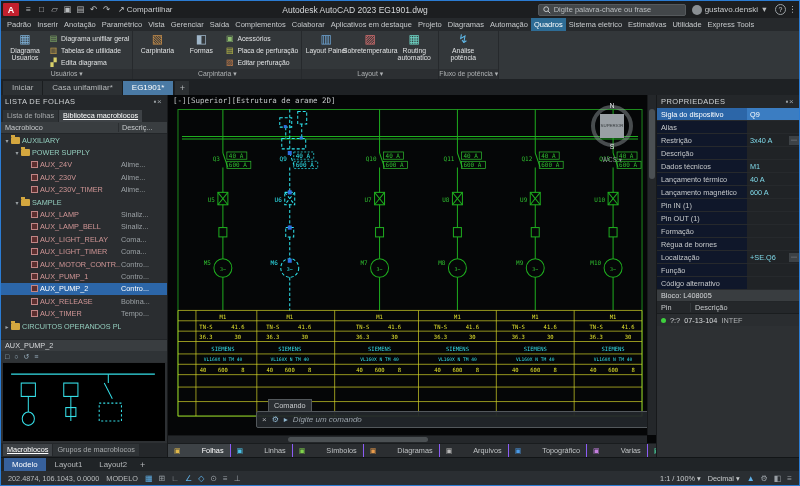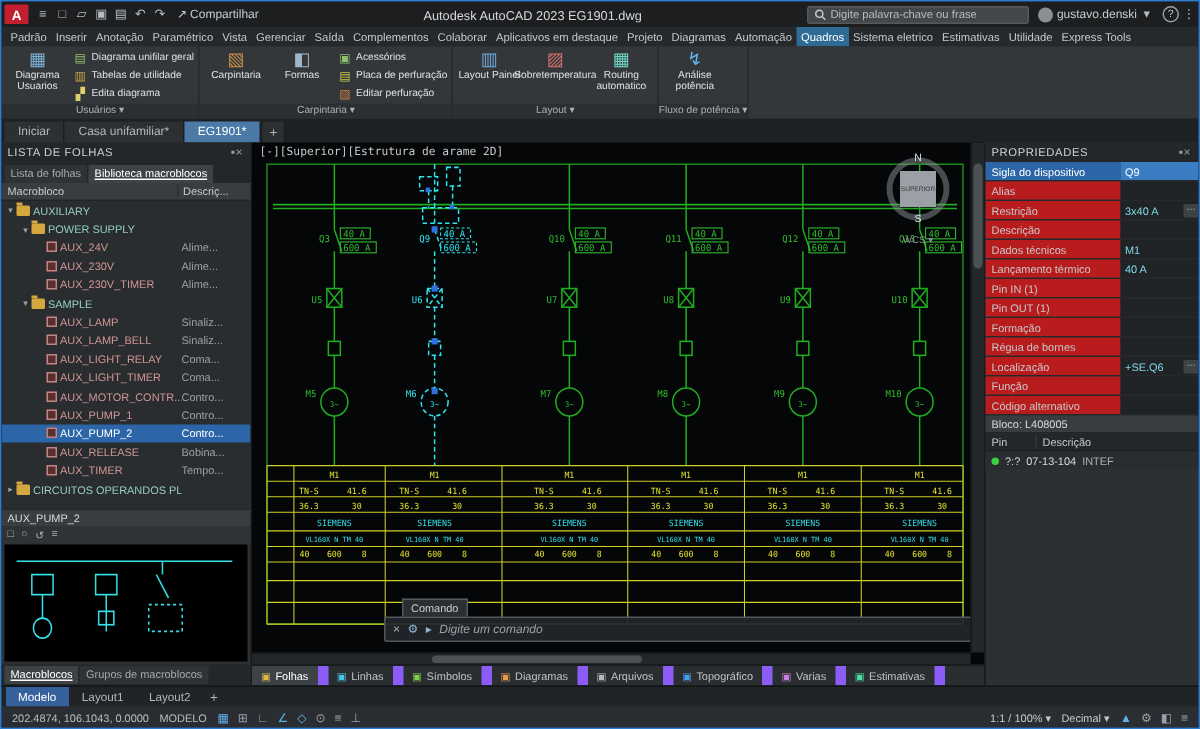--- a/index.html
+++ b/index.html
@@ -127,29 +127,29 @@
            border:1px solid #53585c;border-radius:2px;display:flex;align-items:center;gap:5px;padding:0 5px;}
   .cmd-x{color:#aeb1b3;font-size:8px;}
   .cmd-gear{color:#8fb6cf;font-size:8px;}
   .cmd-prompt{color:#8fb6cf;font-size:8px;}
   .cmd-ph{color:#9aa3aa;font-size:8px;font-style:italic;}
   .hscroll{position:absolute;left:0;right:9px;bottom:0;height:8px;background:#24272a;border-top:1px solid #17191b;}
   .hthumb{position:absolute;left:120px;width:140px;top:1px;bottom:1px;background:#4b5053;border-radius:3px;}
   .vscroll{position:absolute;right:0;top:0;bottom:8px;width:9px;background:#24272a;border-left:1px solid #17191b;}
   .vthumb{position:absolute;top:14px;height:70px;left:1px;right:1px;background:#4b5053;border-radius:3px;}
   .dtabs{height:14px;flex:none;display:flex;background:#2b2e31;border-top:1px solid #191c1e;align-items:stretch;overflow:hidden;}
-  .dtab{display:flex;align-items:center;gap:3px;padding:0 6px;font-size:7.3px;color:#bfc2c4;
-        border-right:7px solid #8b5cf6;white-space:nowrap;}
+  .dtab{display:flex;align-items:center;gap:21px;padding:0 6px;font-size:7.3px;color:#bfc2c4;
+        border-right:1px solid #8b5cf6;white-space:nowrap;}
   .dtab[data-state="active"]{background:#3d4246;color:#fff;}
   .dtab .ic{font-size:7px;}
 
   
   .props{width:143px;flex:none;display:flex;flex-direction:column;background:#2d3033;border-left:1px solid #17191b;}
   .prow{display:flex;height:13px;border-bottom:1px solid #26292c;font-size:7.3px;flex:none;}
-  .prow .pl{flex:1;display:flex;align-items:center;padding-left:4px;background:#b91c1c;color:#c6c9cb;
+  .prow .pl{flex:1;display:flex;align-items:center;padding-left:4px;background:#0f172a;color:#c6c9cb;
             overflow:hidden;white-space:nowrap;}
   .prow .pv{width:52px;flex:none;display:flex;align-items:center;background:#202326;color:#7fd8e8;
             padding-left:3px;overflow:hidden;white-space:nowrap;}
   .pv .btn{margin-left:auto;background:#3d4246;color:#c6c9cb;font-size:6px;line-height:9px;padding:0 2px;}
   .pv .btn:empty{display:none;}
   .prow[data-state="selected"] .pl{background:#2c66a8;color:#fff;}
   .prow[data-state="selected"] .pv{background:#3b7dc2;color:#fff;}
   .pr-block{height:12px;flex:none;background:#393d40;color:#d6d8da;font-size:7.3px;display:flex;align-items:center;
             padding-left:4px;border-bottom:1px solid #222528;}
   .pin-head{height:12px;flex:none;display:flex;background:#24272a;color:#c6c9cb;font-size:7.3px;align-items:center;
@@ -869,20 +869,27 @@
           </div>
         </div>
           <div class="prow">
           <div class="pl">Lançamento térmico</div>
           <div class="pv">
             <span>40 A</span>
 
           </div>
         </div>
           <div class="prow">
+          <div class="pl">Lançamento magnético</div>
+          <div class="pv">
+            <span>600 A</span>
+
+          </div>
+        </div>
+          <div class="prow">
           <div class="pl">Pin IN (1)</div>
           <div class="pv">
             <span></span>
 
           </div>
         </div>
           <div class="prow">
           <div class="pl">Pin OUT (1)</div>
           <div class="pv">
             <span></span>

